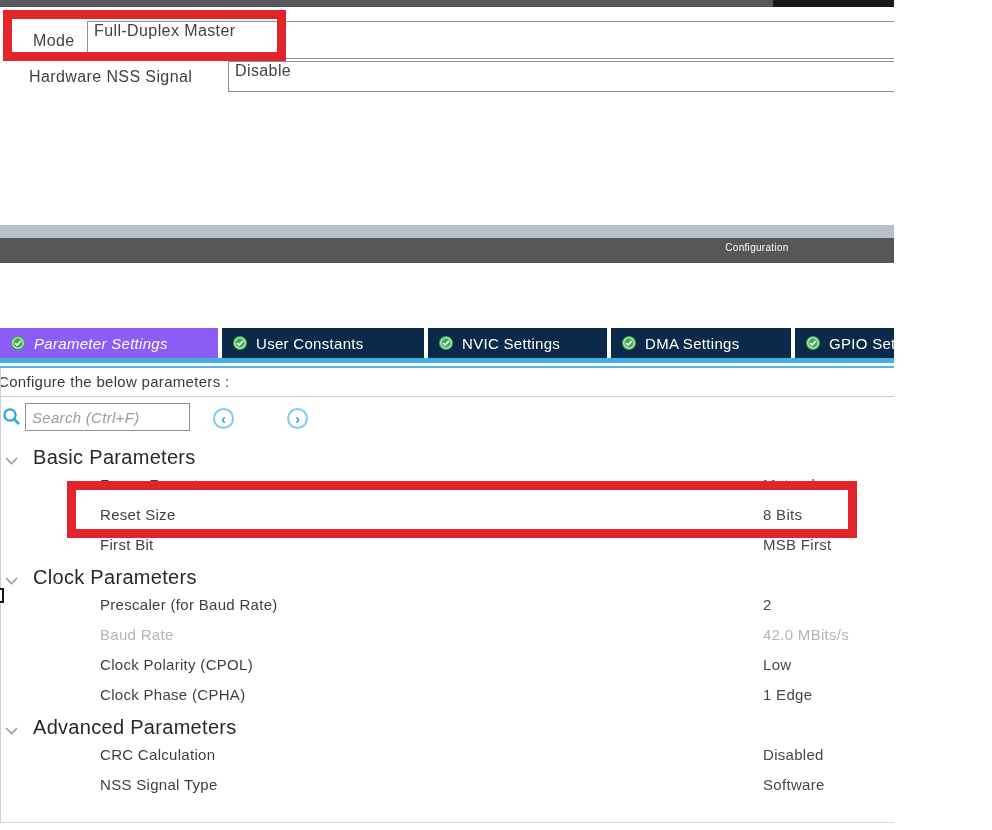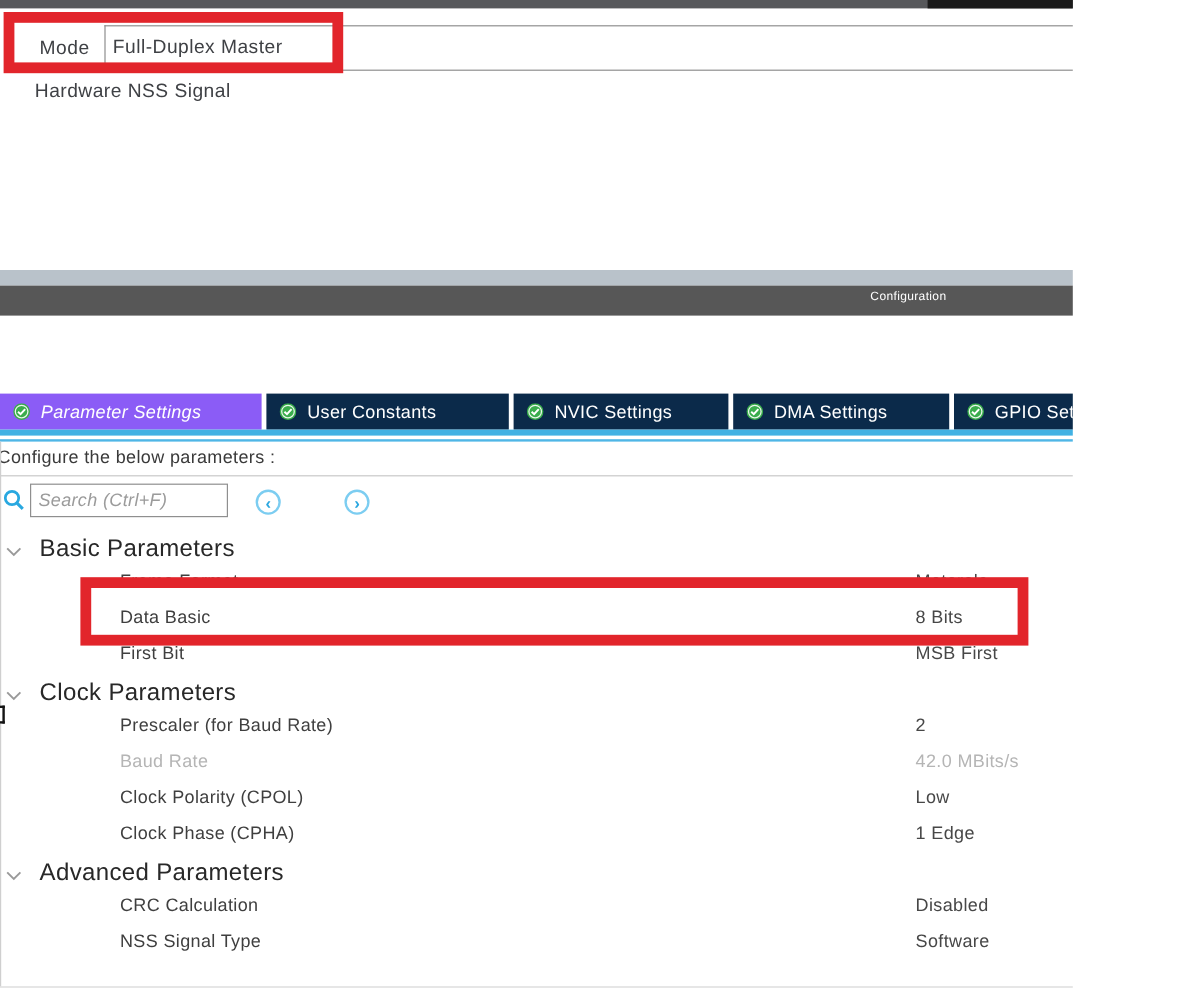--- a/index.html
+++ b/index.html
@@ -10,21 +10,21 @@
     font-family:"Liberation Sans", sans-serif;
     color:#3f4145;
   }
   
   .top-bar { position:absolute; left:0; top:0; width:992px; height:7px; background:#57585b; }
   .top-bar .dark-seg { position:absolute; left:773px; top:0; width:214px; height:7px; background:#1b1b1b; }
 
   
   .field-label { position:absolute; font-size:16px; letter-spacing:.4px; color:#3f4145; white-space:nowrap; }
   .combo-field {
-    position:absolute; display:flex; align-items:center;
+    position:absolute; display:flex; 
     border:1px solid #8f8f8f; border-right:none; background:#fff;
     font-size:16px; letter-spacing:.4px; color:#3f4145; padding-left:6px; white-space:nowrap;
   }
   #mode-label { left:33px; top:32px; }
   #mode-field { left:87px; top:21px; width:905px; height:38px; }
   #nss-label  { left:29px; top:68px; }
   #nss-field  { left:228px; top:61px; width:764px; height:31px; }
 
   
   .red-annotation { position:absolute; border:9px solid #e2252b; background:transparent; z-index:50; }
@@ -100,20 +100,23 @@
 
   <div class="top-bar">
     <div class="dark-seg"></div>
   </div>
 
   <span class="field-label" id="mode-label">Mode</span>
   <div class="combo-field" id="mode-field">
     <span>Full-Duplex Master</span>
   </div>
   <span class="field-label" id="nss-label">Hardware NSS Signal</span>
+  <div class="combo-field" id="nss-field">
+    <span>Disable</span>
+  </div>
 
   <div class="gray-band"></div>
   <div class="config-bar"></div>
   <span class="config-title">Configuration</span>
 
 
   <div id="tabs-host">
       <div class="tab active" style="left: 0px; width: 218px;">
         <span class="tab-check">
           <svg width="14" height="14" viewBox="0 0 16 16">
@@ -191,21 +194,21 @@
         <span class="group-chevron"><svg width="13" height="8" viewBox="0 0 13 8">
             <polyline points="1,1 6.5,6.5 12,1" stroke="#9a9a9a" stroke-width="1.6" fill="none"></polyline>
           </svg></span>
         <span class="group-name">Basic Parameters</span>
       </div>
       <div class="tree-row" style="top: 470px;">
         <span class="row-label">Frame Format</span>
         <span class="row-value">Motorola</span>
       </div>
       <div class="tree-row" style="top: 500px;">
-        <span class="row-label">Data Basic</span>
+        <span class="row-label">Reset Size</span>
         <span class="row-value">8 Bits</span>
       </div>
       <div class="tree-row" style="top: 530px;">
         <span class="row-label">First Bit</span>
         <span class="row-value">MSB First</span>
       </div>
       <div class="tree-group" style="top: 560px;">
         <span class="group-chevron"><svg width="13" height="8" viewBox="0 0 13 8">
             <polyline points="1,1 6.5,6.5 12,1" stroke="#9a9a9a" stroke-width="1.6" fill="none"></polyline>
           </svg></span>

